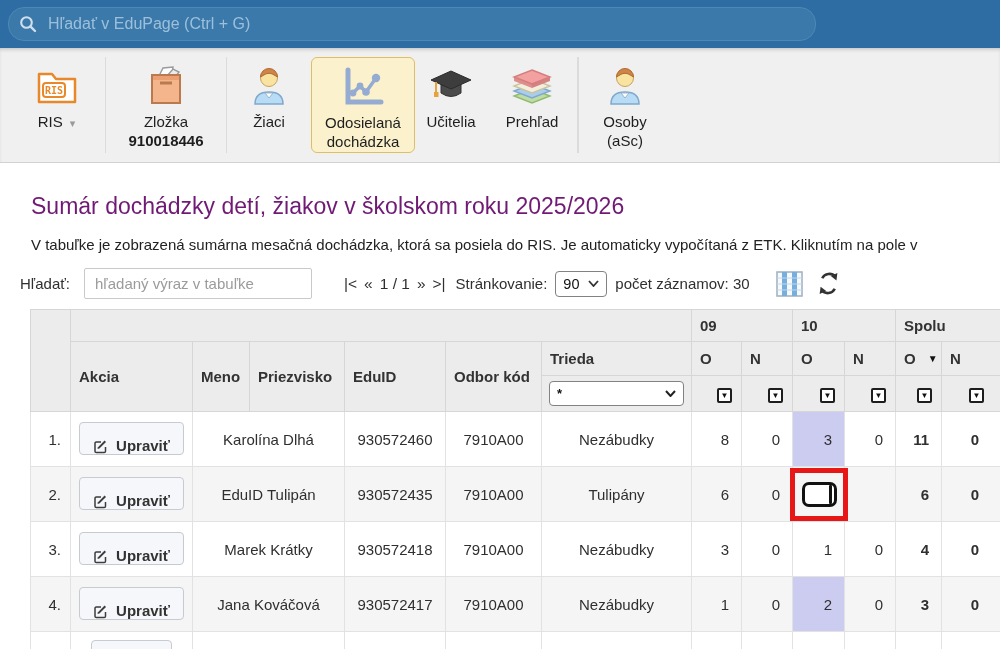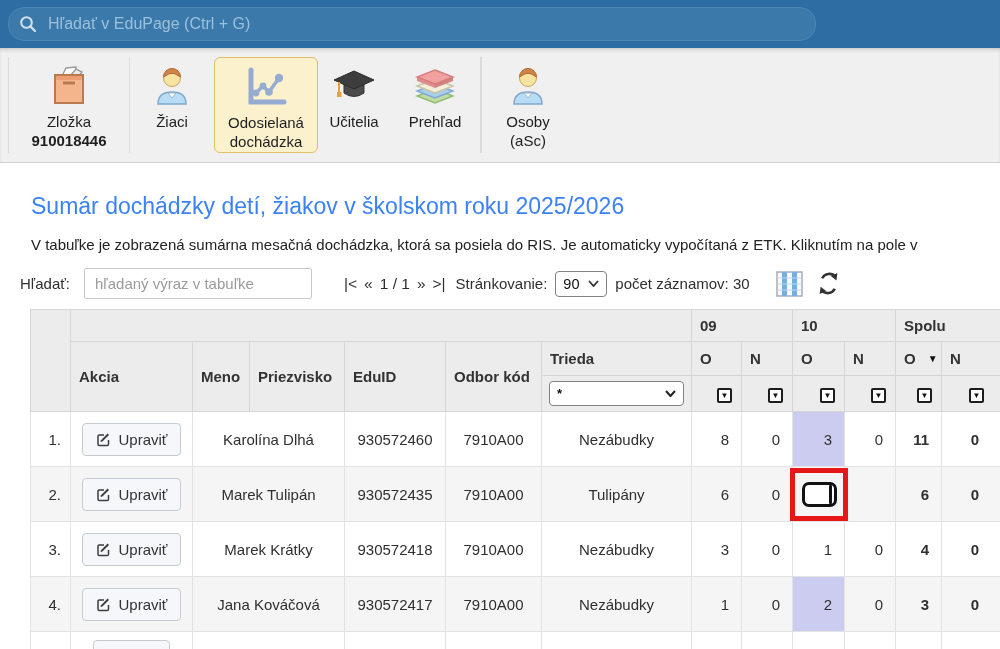--- a/index.html
+++ b/index.html
@@ -25,21 +25,21 @@
     padding-top:3px; flex:0 0 auto; cursor:default; }
   .tb-icon { height:52px; display:flex; align-items:center; justify-content:center; }
   .tb-label { font-size:15px; line-height:19px; text-align:center; color:#1e1e1e; white-space:nowrap; }
   .tb-label .bold-sub { font-weight:bold; }
   .tb-item.active { background:#fbf2cd; border:1px solid #ddbf66; border-radius:6px; }
   .caret { color:#9a9a9a; font-size:11px; margin-left:7px; }
   .w-ris{width:97px} .w-zlozka{width:120px} .w-ziaci{width:84px} .w-odch{width:104px}
   .w-ucit{width:72px} .w-preh{width:90px} .w-odud{width:119px} .w-osoby{width:92px}
 
   
-  .page-title { margin:30px 0 0 31px; font-size:23px; font-weight:400; color:#3b82f6; white-space:nowrap; }
+  .page-title { margin:30px 0 0 31px; font-size:23px; font-weight:400; color:#701a75; white-space:nowrap; }
   .page-desc { margin:16px 0 0 31px; font-size:15px; color:#222; white-space:nowrap; overflow:hidden; }
 
   
   .controls { margin:15px 0 0 20px; display:flex; align-items:center; font-size:15px; color:#2f2f2f; }
   .ctl-label { margin-right:14px; }
   .tbl-search { width:228px; height:31px; border:1px solid #c9c9c9; border-radius:2px;
     padding:0 10px; font-size:15px; font-family:inherit; color:#333; outline:none; }
   .tbl-search::placeholder { color:#9b9b9b; opacity:1; }
   .pager { margin-left:32px; display:flex; align-items:center; gap:7px; font-size:15.5px; color:#2f2f2f; }
   .pager span { cursor:pointer; }
@@ -75,23 +75,23 @@
   .grid tbody td { height:55px; color:#2f2f2f; background:#fff; }
   .grid tbody tr.even td { background:#f5f5f6; }
   td.c-num { text-align:right; padding-right:9px; }
   td.c-akcia { text-align:center; }
   td.c-name, td.c-mid { text-align:center; }
   td.c-val { text-align:right; padding-right:12px; }
   td.c-val.last { padding-right:24px; }
   td.bold { font-weight:bold; color:#222; }
   td.lav { background:#ccccf0 !important; }
 
-  .btn-edit { display:inline-flex; align-items:center; gap:8px; height:33px; padding:0 13px;
+  .btn-edit { display:inline-flex; align-items:flex-end; gap:8px; height:33px; padding:0 13px;
     background:#f5f7fa; border:1px solid #c6cbd2; border-radius:4px;
-    font-size:15px; font-family:inherit; color:#333; cursor:pointer; }
+    font-size:15px; font-family:inherit; color:#333; cursor:pointer;font-weight:bold; }
 
   tr.partial td { height:auto; border-bottom:none; }
   tr.partial td.c-akcia { padding-top:8px; }
 
   
   td.ann-cell { position:relative; }
   .ann-red { position:absolute; left:-3px; top:1px; width:58px; height:53px;
     border:5px solid #e81717; display:flex; align-items:center; justify-content:center; z-index:5; }
   .ann-widget { position:relative; width:35px; height:25px; background:#fff;
     border:3px solid #111; border-radius:7px; }
@@ -106,20 +106,30 @@
     <svg width="18" height="18" viewBox="0 0 18 18">
       <circle cx="7.5" cy="7.5" r="5.3" fill="none" stroke="#cfdfeb" stroke-width="2.1"></circle>
       <line x1="11.6" y1="11.6" x2="16" y2="16" stroke="#cfdfeb" stroke-width="2.4" stroke-linecap="round"></line>
     </svg>
     <input class="gsearch" placeholder="Hľadať v EduPage (Ctrl + G)" style="">
   </div>
 </div>
 
 <div class="toolbar">
 
+  <div class="tb-item w-ris">
+    <div class="tb-icon">
+      <svg width="46" height="42" viewBox="0 0 46 42">
+        <path d="M5 9 h13 l4 5 h19 v23 H5 z" fill="#fff" stroke="#e8882b" stroke-width="2.5" stroke-linejoin="round"></path>
+        <rect x="9" y="18" width="22" height="14" rx="3" fill="#fff" stroke="#e8882b" stroke-width="2"></rect>
+        <text x="20" y="29" text-anchor="middle" font-family="DejaVu Sans Mono, monospace" font-size="10" font-weight="bold" fill="#e8882b">RIS</text>
+      </svg>
+    </div>
+    <div class="tb-label"><span>RIS</span><span class="caret">▾</span></div>
+  </div>
 
   <div class="tb-sep"></div>
 
   <div class="tb-item w-zlozka">
     <div class="tb-icon">
       <svg width="46" height="46" viewBox="0 0 46 46">
         <polygon points="16,13 20,5 30,4 29,13" fill="#fdfdfd" stroke="#9a9a9a" stroke-width="1.4"></polygon>
         <polygon points="24,13 30,6 36,9 33,13" fill="#ececec" stroke="#9a9a9a" stroke-width="1.4"></polygon>
         <rect x="9" y="12" width="28" height="28" fill="#f4b58d" stroke="#bb7a4e" stroke-width="2"></rect>
         <rect x="10" y="13" width="26" height="4" fill="#eb9f72"></rect>
@@ -326,21 +336,21 @@
     </tr>
     <tr class="even">
       <td class="c-num">2.</td>
       <td class="c-akcia"><button class="btn-edit">
         <svg width="15" height="15" viewBox="0 0 15 15">
                 <path d="M12.5 8 v4.2 a1.3 1.3 0 0 1 -1.3 1.3 H3.3 A1.3 1.3 0 0 1 2 12.2 V4.3 A1.3 1.3 0 0 1 3.3 3 H8" fill="none" stroke="#3d3d3d" stroke-width="1.5"></path>
                 <path d="M6.4 9.6 L13 3 l-1.4 -1.4 L5 8.2 l-.5 1.9 z" fill="#3d3d3d"></path>
               </svg>
         <span>Upraviť</span>
             </button></td>
-      <td class="c-name" colspan="2">Marek Tulipán</td>
+      <td class="c-name" colspan="2">EduID Tulipán</td>
       <td class="c-mid">930572435</td>
       <td class="c-mid">7910A00</td>
       <td class="c-mid">Tulipány</td>
       <td class="c-val gb">6</td>
       <td class="c-val">0</td>
       <td class="c-val gb ann-cell">
         <div class="ann-red">
           <div class="ann-widget"></div>
         </div>
       </td>

